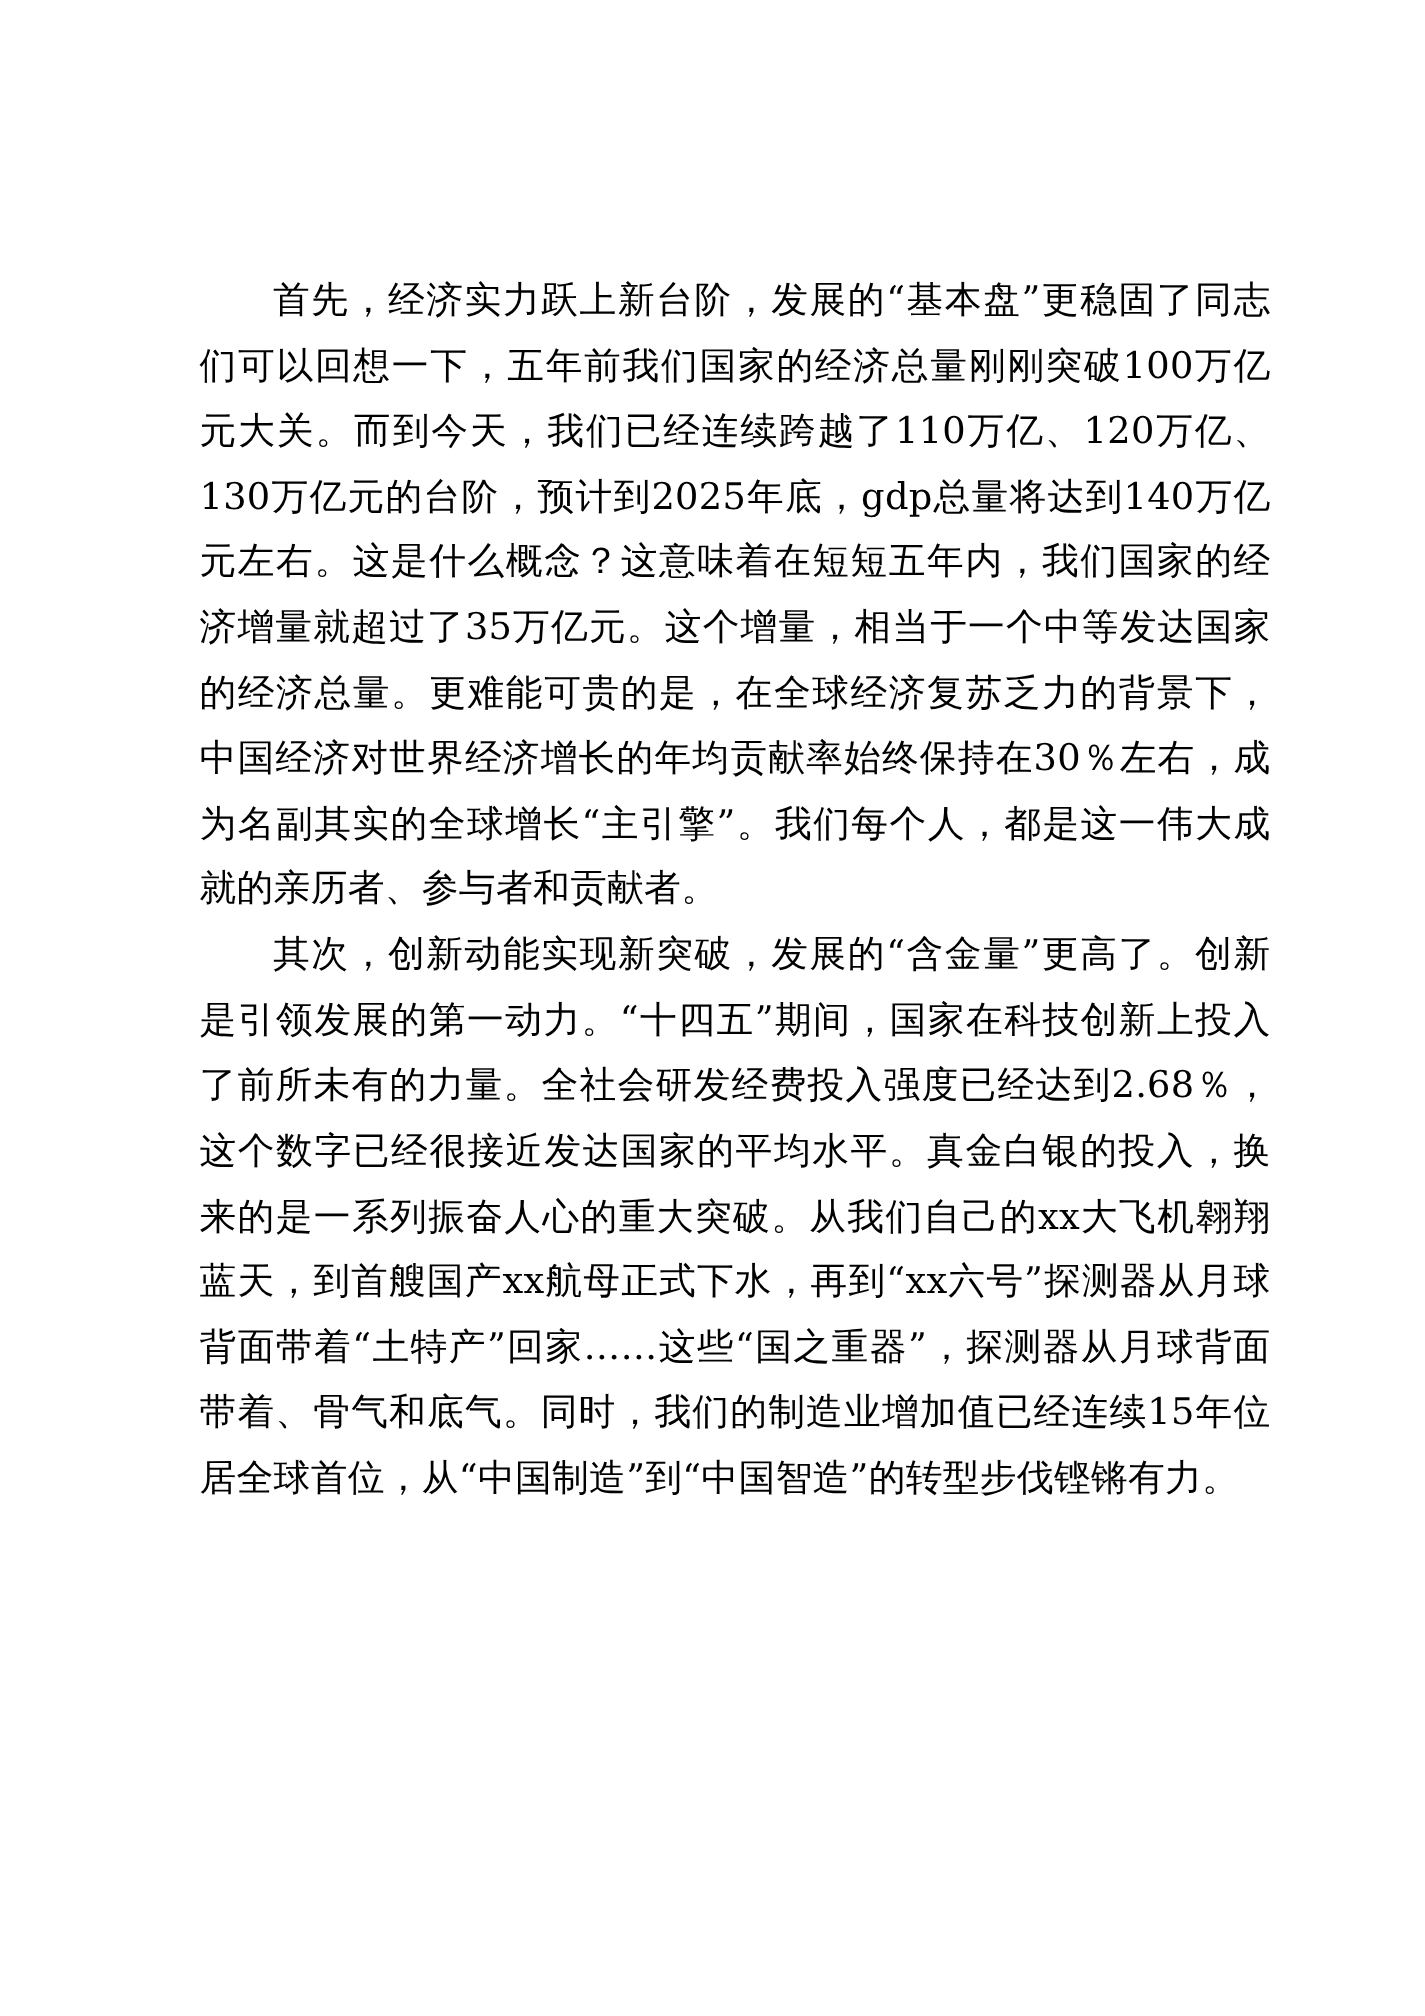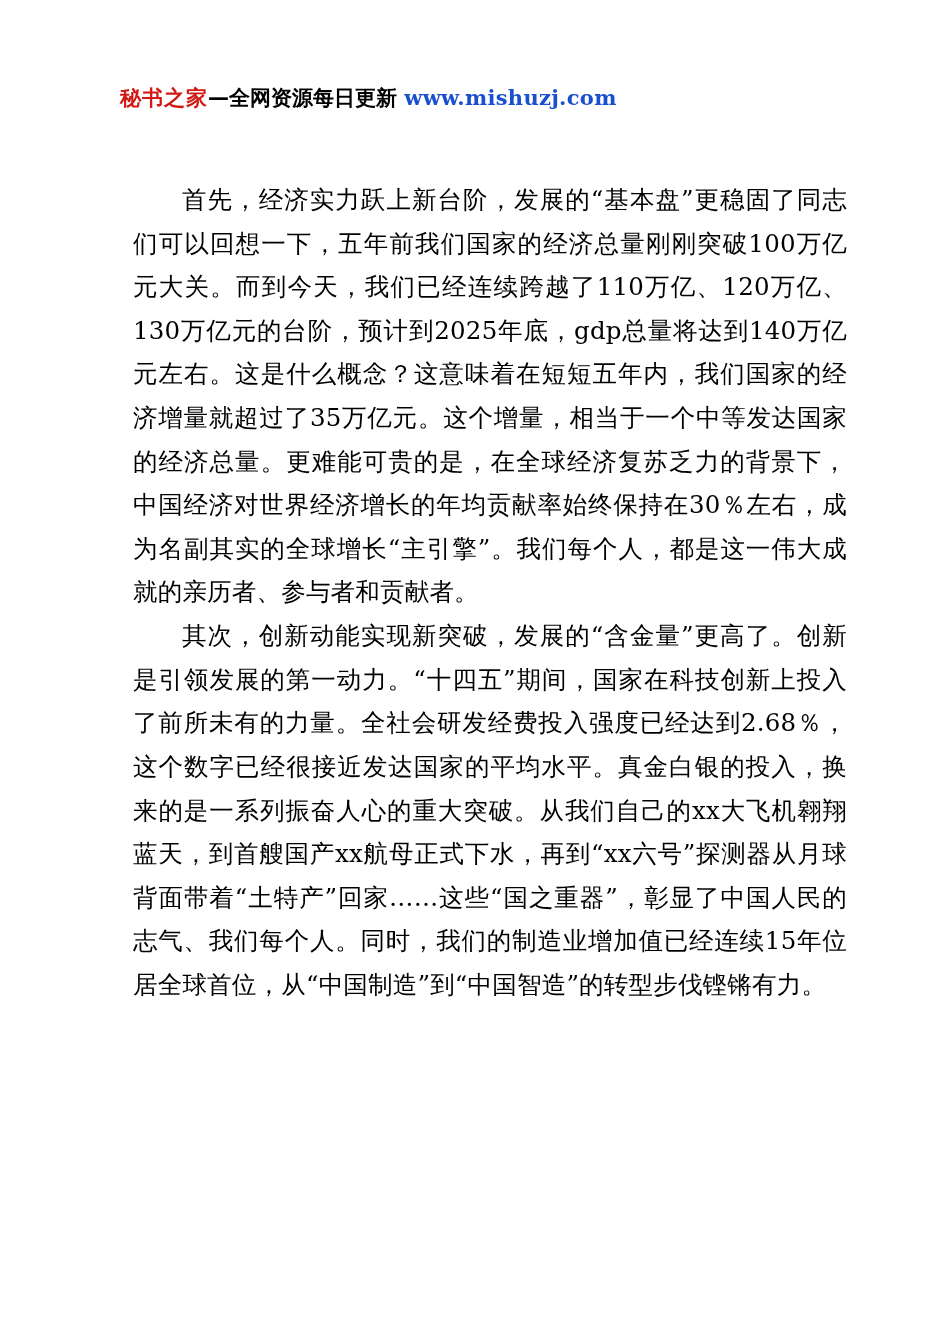--- a/index.html
+++ b/index.html
@@ -67,22 +67,19 @@
   }
   p.para + p.para {
     margin-top: 0px;
   }
 </style>
 </head>
 <body>
 
 <div class="page">
 
-  <div class="header">
-    <span class="brand">秘书之家</span><span class="tagline">—全网资源每日更新</span> <span class="site">www.mishuzj.com</span>
-  </div>
 
   <div class="body-area">
     <p class="para">首先，经济实力跃上新台阶，发展的“基本盘”更稳固了同志们可以回想一下，五年前我们国家的经济总量刚刚突破100万亿元大关。而到今天，我们已经连续跨越了110万亿、120万亿、130万亿元的台阶，预计到2025年底，gdp总量将达到140万亿元左右。这是什么概念？这意味着在短短五年内，我们国家的经济增量就超过了35万亿元。这个增量，相当于一个中等发达国家的经济总量。更难能可贵的是，在全球经济复苏乏力的背景下，中国经济对世界经济增长的年均贡献率始终保持在30％左右，成为名副其实的全球增长“主引擎”。我们每个人，都是这一伟大成就的亲历者、参与者和贡献者。</p>
-    <p class="para">其次，创新动能实现新突破，发展的“含金量”更高了。创新是引领发展的第一动力。“十四五”期间，国家在科技创新上投入了前所未有的力量。全社会研发经费投入强度已经达到2.68％，这个数字已经很接近发达国家的平均水平。真金白银的投入，换来的是一系列振奋人心的重大突破。从我们自己的xx大飞机翱翔蓝天，到首艘国产xx航母正式下水，再到“xx六号”探测器从月球背面带着“土特产”回家……这些“国之重器”，彰显了中国人民的志气、我们每个人。同时，我们的制造业增加值已经连续15年位居全球首位，从“中国制造”到“中国智造”的转型步伐铿锵有力。</p>
+    <p class="para">其次，创新动能实现新突破，发展的“含金量”更高了。创新是引领发展的第一动力。“十四五”期间，国家在科技创新上投入了前所未有的力量。全社会研发经费投入强度已经达到2.68％，这个数字已经很接近发达国家的平均水平。真金白银的投入，换来的是一系列振奋人心的重大突破。从我们自己的xx大飞机翱翔蓝天，到首艘国产xx航母正式下水，再到“xx六号”探测器从月球背面带着“土特产”回家……这些“国之重器”，探测器从月球背面带着、骨气和底气。同时，我们的制造业增加值已经连续15年位居全球首位，从“中国制造”到“中国智造”的转型步伐铿锵有力。</p>
   </div>
 
 </div>
 
 </body></html>

